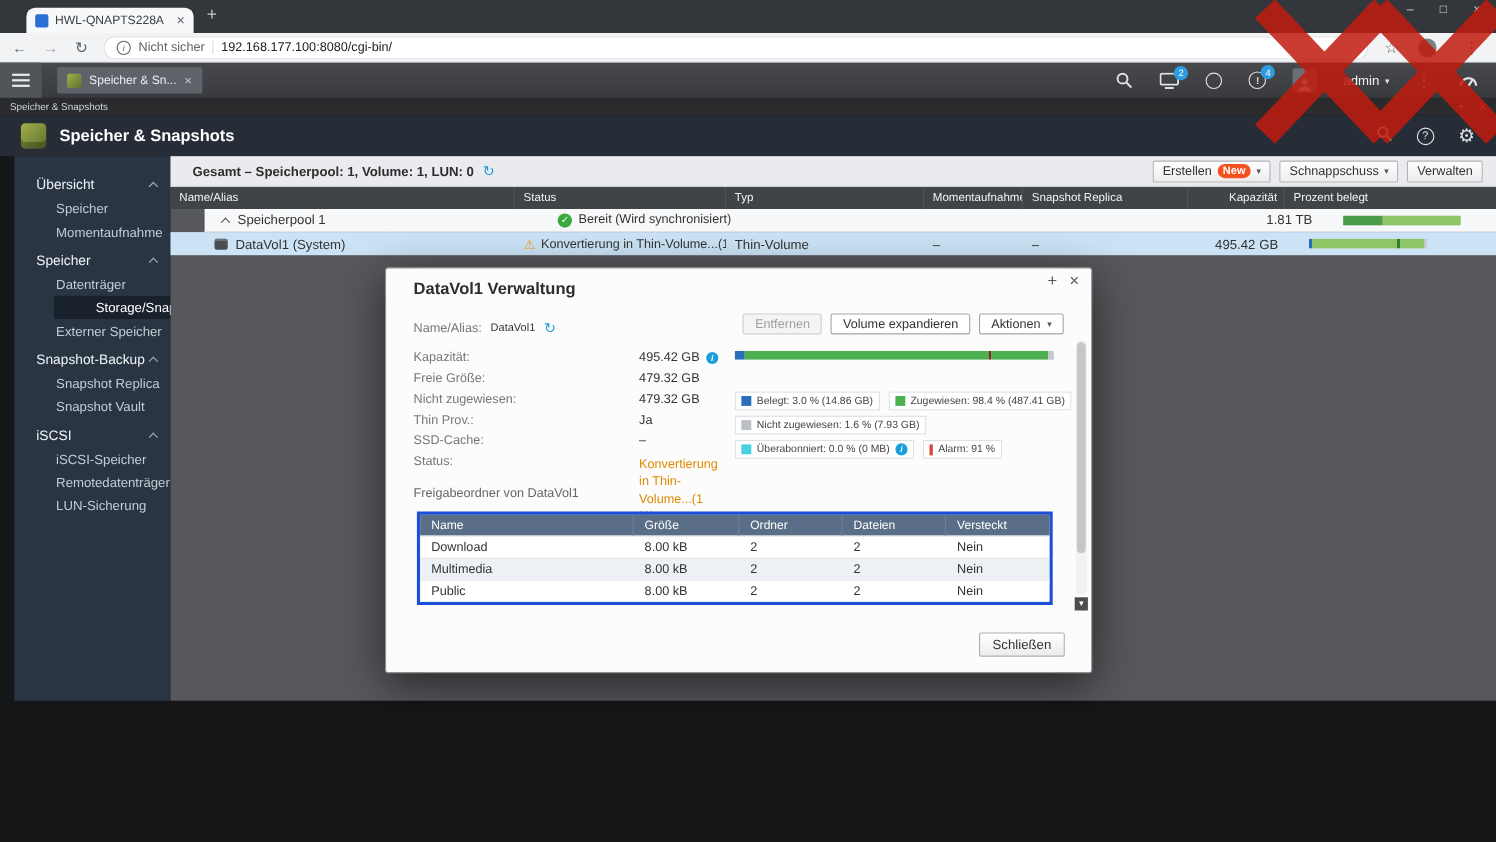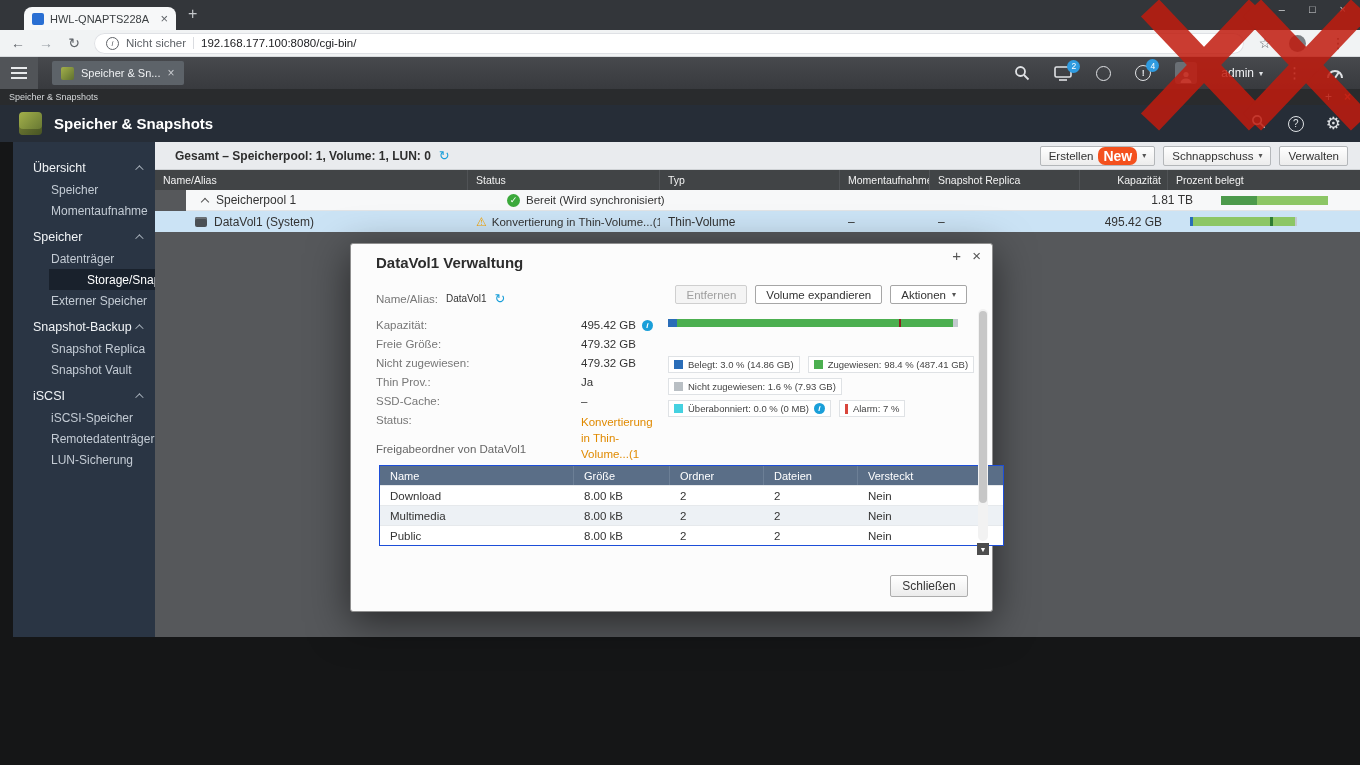--- a/index.html
+++ b/index.html
@@ -66,21 +66,21 @@
   .snav-item.sel { background:#19212c; color:#ffffff;margin-left:36px; }
   .snav-gap { height:4px; }
 
   
   .content { position:absolute; left:155px; top:142px; width:1205px; height:495px; background:#56585b; }
   .ctoolbar { height:28px; background:#e9ebee; border-bottom:1px solid #cfd2d5; display:flex; align-items:center; padding:0 12px 0 20px; }
   .csummary { font-size:12px; font-weight:bold; color:#2e2e2e; white-space:nowrap; }
   .crefresh { color:#1a9fd9; margin-left:8px; font-size:13px; }
   .cbuttons { margin-left:auto; display:flex; gap:8px; }
   .btn { height:20px; background:linear-gradient(#ffffff,#ececec); border:1px solid #b4b7ba; border-radius:2px; font-size:11.5px; color:#333; display:flex; align-items:center; padding:0 8px; gap:5px; white-space:nowrap;justify-content:center; }
-  .newbadge { background:#f4511e; color:#fff; font-size:14px; font-weight:bold; border-radius:7px; padding:1px 5px; }
+  .newbadge { background:#f4511e; color:#fff; font-size:10px; font-weight:bold; border-radius:7px; padding:1px 5px; }
   .caret { font-size:8px; color:#555; }
 
   .thead { height:20px; background:#414446; display:flex; }
   .th { font-size:10.5px; color:#f2f2f2; display:flex; align-items:center; padding-left:8px; border-right:1px solid #505356; white-space:nowrap; overflow:hidden; }
   .c1{width:313px;} .c2{width:192px;} .c3{width:180px;} .c4{width:90px;} .c5{width:150px;}
   .c6{width:88px; justify-content:flex-end; padding-right:6px;} .c7{flex:1; border-right:none;}
   .trow { height:21px; display:flex; font-size:12px; color:#333; }
   .trow.row1 { background:#f7f8f9; border-bottom:1px solid #e2e4e6;margin-left:31px; }
   .trow.row2 { background:#cbe3f5; }
   .td { display:flex; align-items:center; padding-left:8px; overflow:hidden; white-space:nowrap; }
@@ -111,21 +111,21 @@
   .f-status { color:#e08a00; line-height:16px; display:block; }
   .info-dot { width:11px; height:11px; border-radius:50%; background:#1a9fd9; color:#fff; font-size:8px; font-style:italic; font-weight:bold; display:inline-flex; align-items:center; justify-content:center; flex:0 0 auto; }
   .m-chart { position:absolute; left:317px; top:72px; width:292px; height:125px; }
   .m-bar { position:absolute; left:0; top:3px; width:290px; height:8px; background:#e2e5e8; display:flex; overflow:hidden; }
   .lg-row { position:absolute; left:0; display:flex; gap:8px;justify-content:center; }
   .lg1 { top:40px; } .lg2 { top:62px; } .lg3 { top:84px; }
   .pill { display:inline-flex; align-items:center; gap:5px; border:1px solid #dfe2e5; background:#fff; padding:2px 5px; font-size:9.5px; color:#444; white-space:nowrap; }
   .sw { width:9px; height:9px; flex:0 0 auto; }
   .sw-bar { width:3px; height:10px; flex:0 0 auto; }
   .m-shares-title { position:absolute; left:25px; top:199px; font-size:11.5px; color:#666; }
-  .m-shares { position:absolute; left:28px; top:221px; width:625px; border:1px solid #1d4ed8; }
+  .m-shares { position:absolute; left:28px; top:221px; width:578px; border:3px solid #1d4ed8; }
   .sh-head { height:19px; background:#5a6e87; display:flex; }
   .sh-th { font-size:11px; color:#fff; display:flex; align-items:center; padding-left:10px; border-right:1px solid #6c7f96; white-space:nowrap; }
   .sh-row { height:20px; display:flex; background:#fff; border-top:1px solid #e6e9ec; }
   .sh-row.alt { background:#edf1f5; }
   .sh-td { font-size:11.5px; color:#333; display:flex; align-items:center; padding-left:10px; white-space:nowrap; }
   .shc1{width:194px;} .shc2{width:96px;} .shc3{width:94px;} .shc4{width:94px;} .shc5{flex:1; border-right:none;}
   .m-scroll { position:absolute; right:4px; top:65px; width:10px; height:232px; background:#f2f2f2; border-radius:5px; }
   .m-thumb { position:absolute; left:1px; top:2px; width:8px; height:192px; background:#c7c7c7; border-radius:4px; }
   .m-scrollbtn { position:absolute; right:3px; top:299px; width:12px; height:12px; background:#4d4d4d; color:#fff; font-size:7px; display:flex; align-items:center; justify-content:center; }
   .m-closebtn { position:absolute; right:24px; bottom:14px; width:78px; height:22px; background:linear-gradient(#ffffff,#ececec); border:1px solid #adadad; border-radius:2px; font-size:12px; color:#333; display:flex; align-items:center; justify-content:center; }
@@ -469,21 +469,21 @@
         </span>
       </div>
       <div class="lg-row lg3">
         <span class="pill">
           <span class="sw" style="background-color: rgb(69, 209, 224);"></span>
           <span>Überabonniert: 0.0 % (0 MB)</span>
           <span class="info-dot">i</span>
         </span>
         <span class="pill">
           <span class="sw-bar" style="background-color: rgb(217, 70, 60);"></span>
-          <span>Alarm: 7 %</span>
+          <span>Alarm: 91 %</span>
         </span>
       </div>
     </div>
 
     <div class="m-shares-title">Freigabeordner von DataVol1</div>
 
     <div class="m-shares">
       <div class="sh-head">
         <div class="sh-th shc1">Name</div>
         <div class="sh-th shc2">Größe</div>

